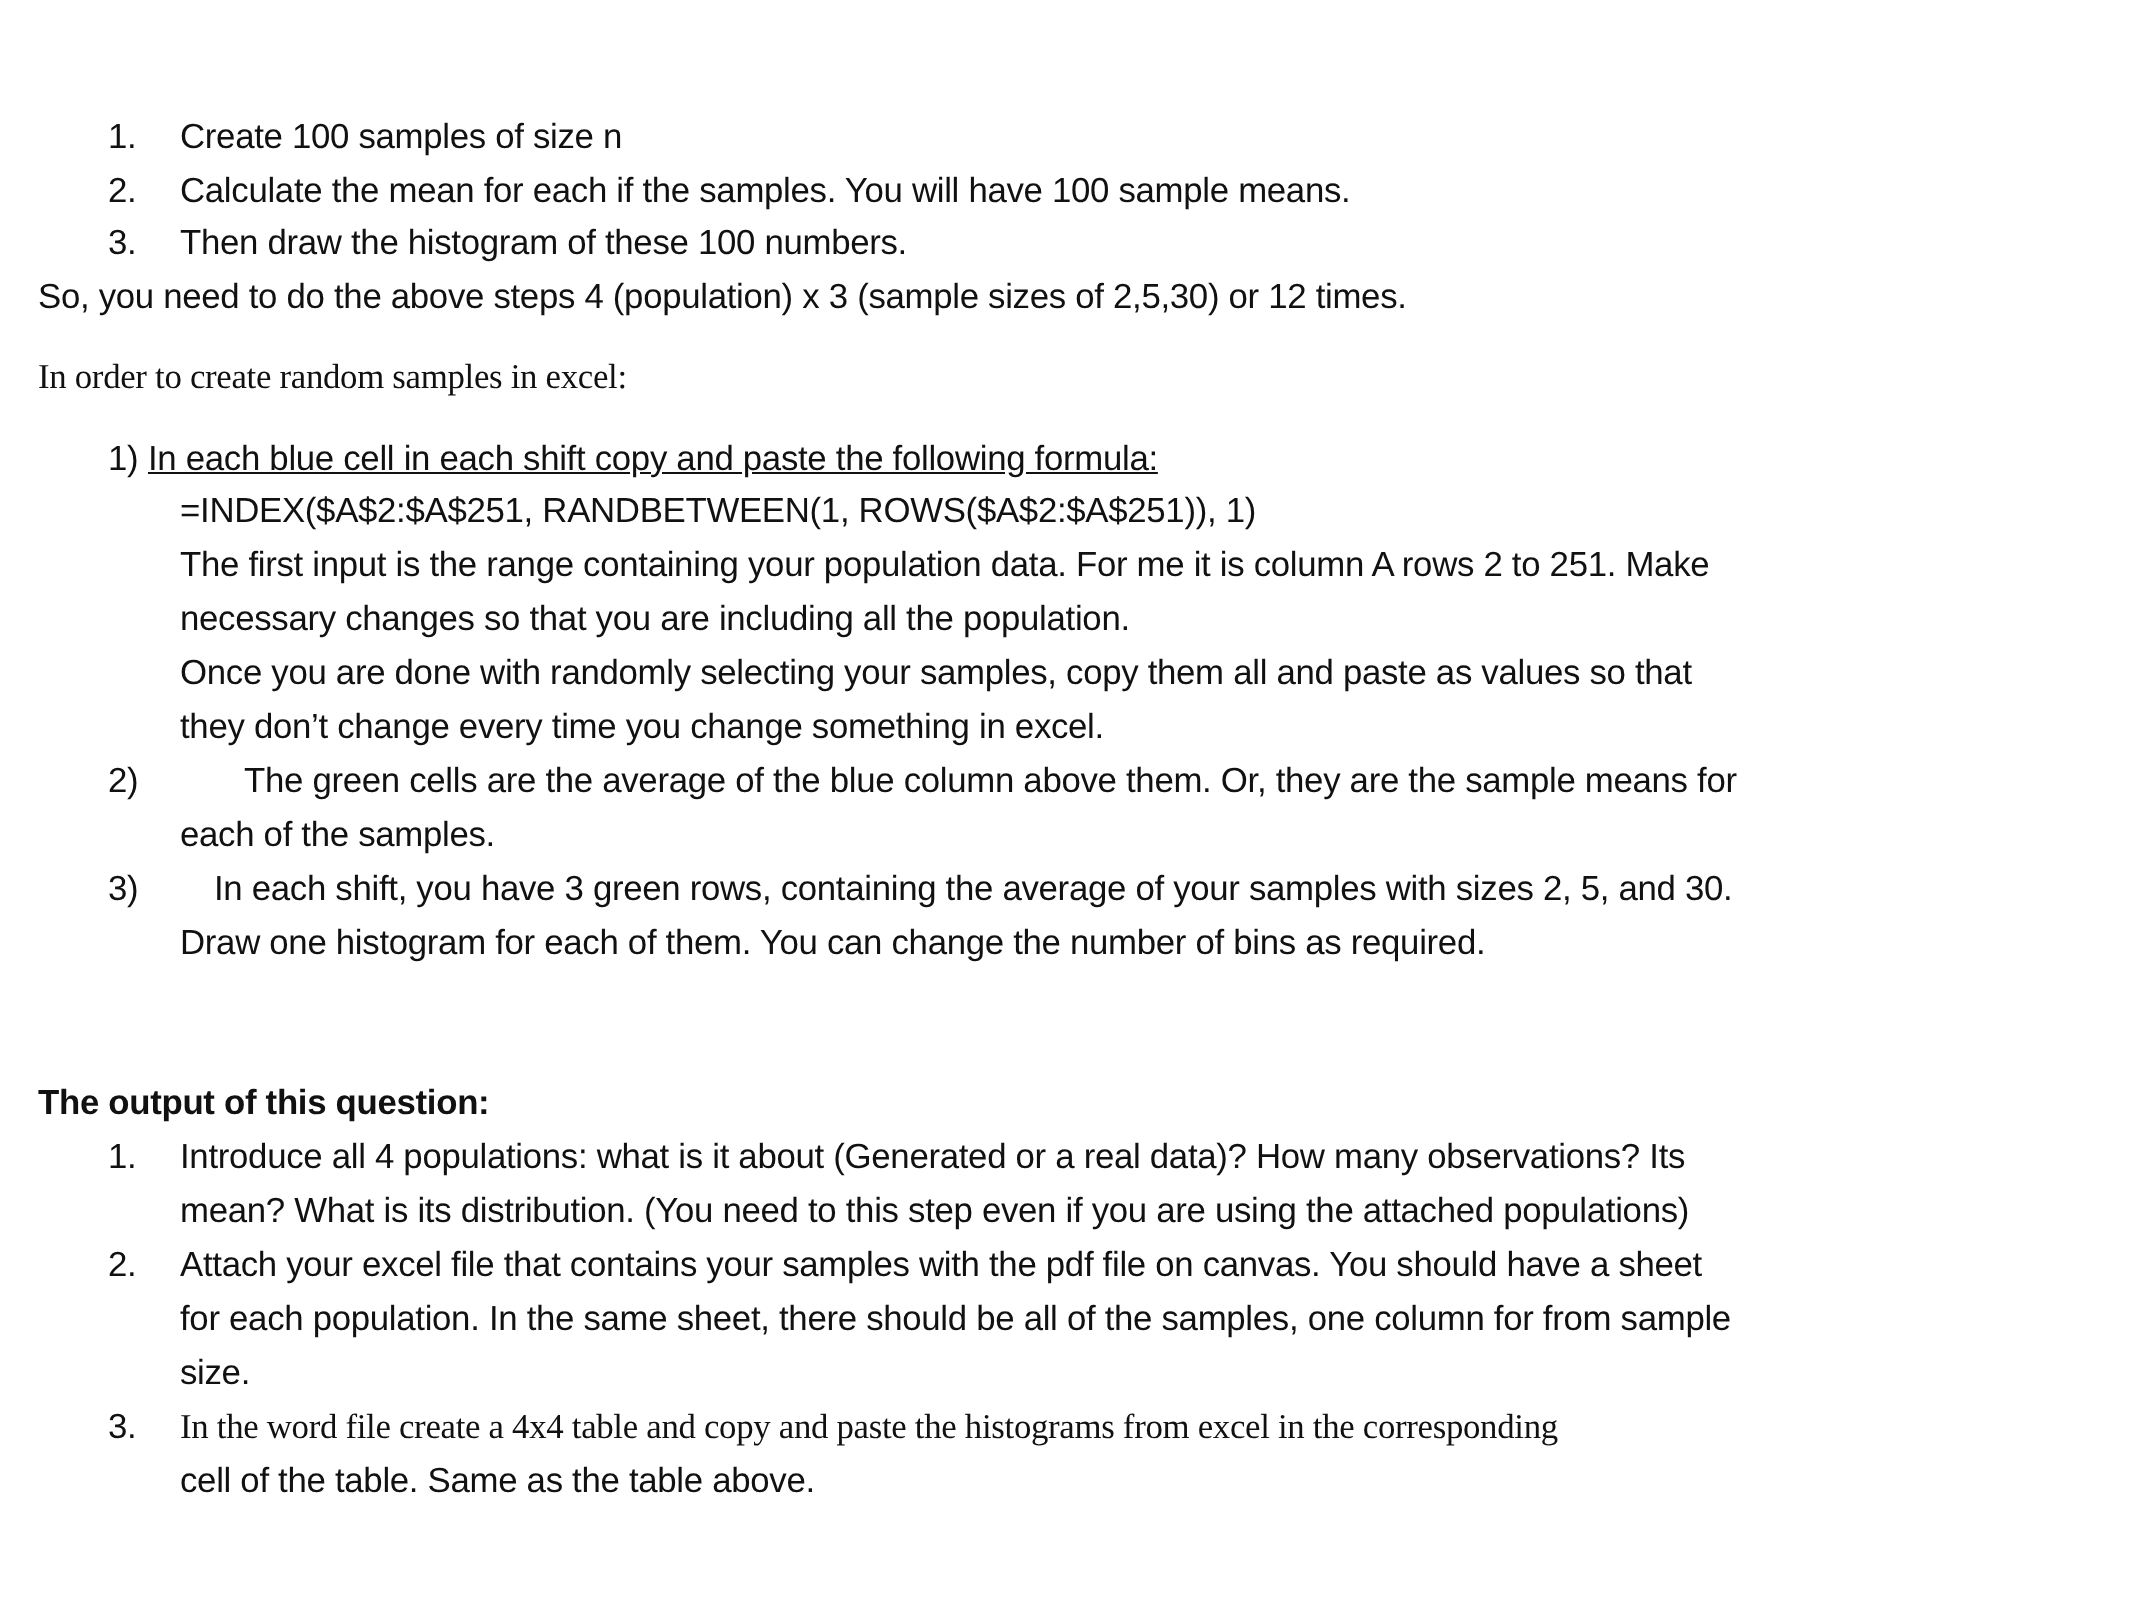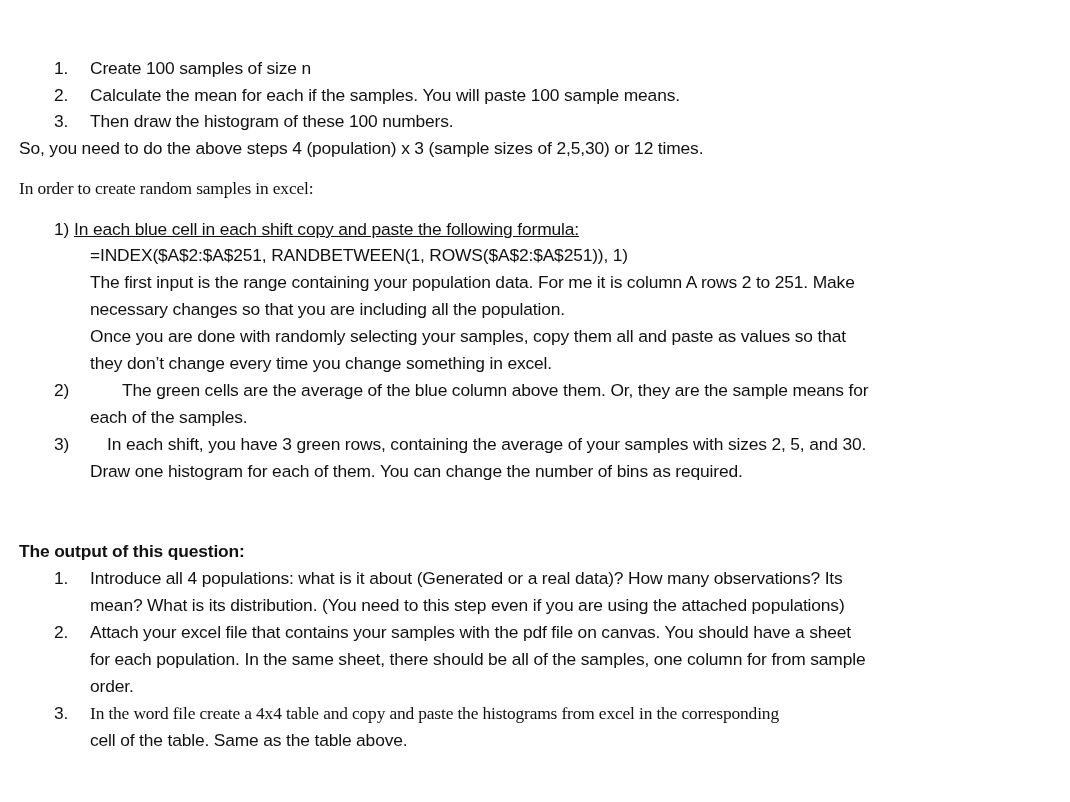--- a/index.html
+++ b/index.html
@@ -31,21 +31,21 @@
     }
   </style>
 </head>
 <body>
 
 <div>
   <span class="num" style="left:54px; top:58px;">1.</span>
   <span class="line" style="left:90px; top:58px;">Create 100 samples of size n</span>
 
   <span class="num" style="left:54px; top:85px;">2.</span>
-  <span class="line" style="left:90px; top:85px;">Calculate the mean for each if the samples. You will paste 100 sample means.</span>
+  <span class="line" style="left:90px; top:85px;">Calculate the mean for each if the samples. You will have 100 sample means.</span>
 
   <span class="num" style="left:54px; top:111px;">3.</span>
   <span class="line" style="left:90px; top:111px;">Then draw the histogram of these 100 numbers.</span>
 </div>
 <span class="line" style="left:19px; top:138px;">So, you need to do the above steps 4 (population) x 3 (sample sizes of 2,5,30) or 12 times.</span>
 
 <span class="line" style="left:19px; top:178px;font-family:Liberation Serif, serif;">In order to create random samples in excel:</span>
 
 <div>
   <span class="num" style="left:54px; top:219px;">1)</span>
@@ -68,18 +68,18 @@
 <span class="line" style="left:19px; top:541px;font-weight:bold;">The output of this question:</span>
 
 <div>
   <span class="num" style="left:54px; top:568px;">1.</span>
   <span class="line" style="left:90px; top:568px;">Introduce all 4 populations: what is it about (Generated or a real data)? How many observations? Its</span>
   <span class="line" style="left:90px; top:595px;">mean? What is its distribution. (You need to this step even if you are using the attached populations)</span>
 
   <span class="num" style="left:54px; top:622px;">2.</span>
   <span class="line" style="left:90px; top:622px;">Attach your excel file that contains your samples with the pdf file on canvas. You should have a sheet</span>
   <span class="line" style="left:90px; top:649px;">for each population. In the same sheet, there should be all of the samples, one column for from sample</span>
-  <span class="line" style="left:90px; top:676px;">order.</span>
+  <span class="line" style="left:90px; top:676px;">size.</span>
 
   <span class="num" style="left:54px; top:703px;">3.</span>
   <span class="line" style="left:90px; top:703px;font-family:Liberation Serif, serif;">In the word file create a 4x4 table and copy and paste the histograms from excel in the corresponding</span>
   <span class="line" style="left:90px; top:730px;">cell of the table. Same as the table above.</span>
 </div>
 
 </body></html>

